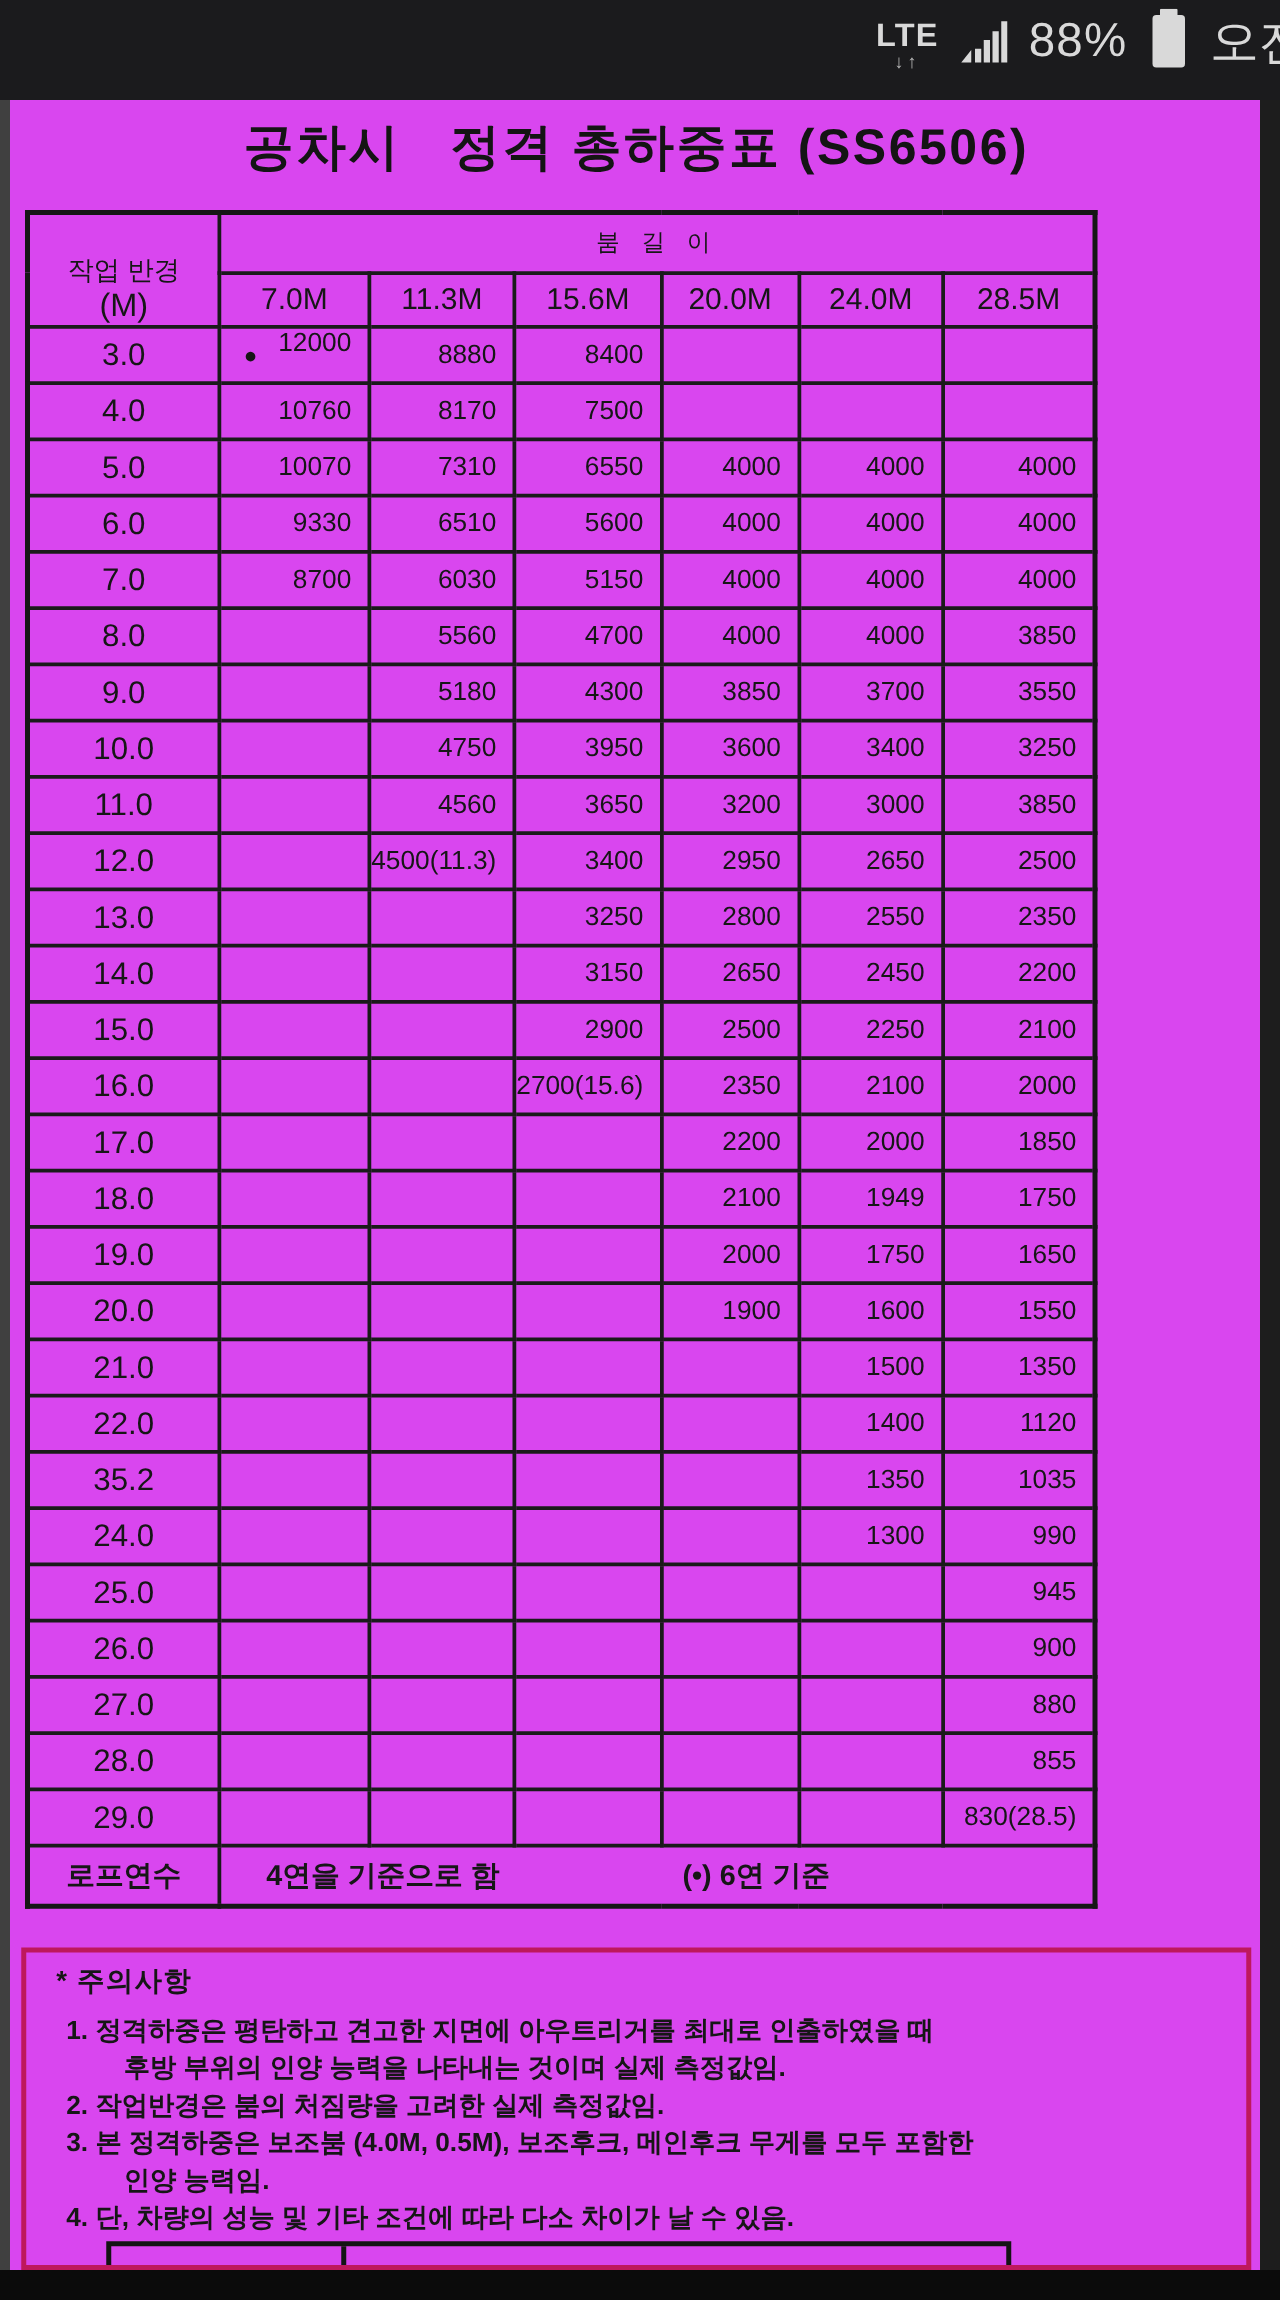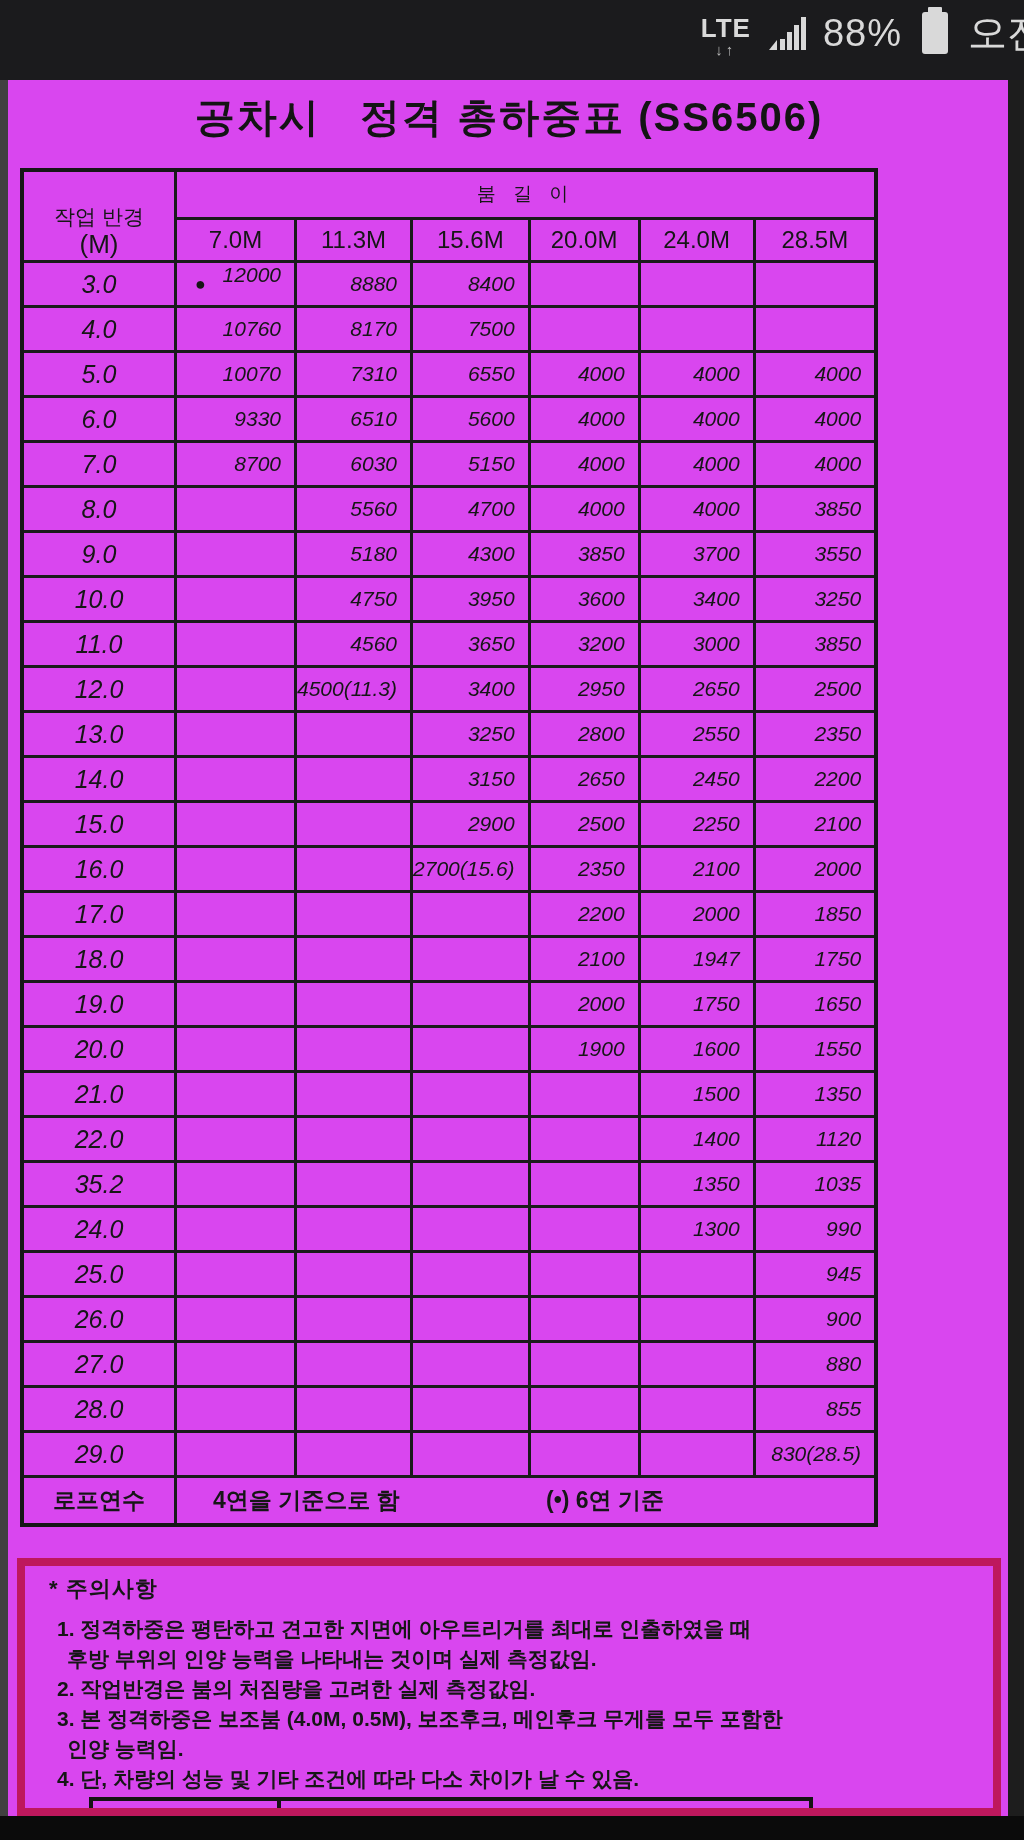--- a/index.html
+++ b/index.html
@@ -20,39 +20,39 @@
   
   .doc{position:absolute;top:80px;left:8px;width:1002px;height:1738px;background:#d946ef;color:#161616;z-index:0;}
   .doc-title{position:absolute;top:10px;left:0;width:100%;text-align:center;
     font-size:40px;font-weight:700;letter-spacing:2px;white-space:pre;color:#141414;}
   
   .table-wrap{position:absolute;top:88px;left:12px;}
   table.load-table{border-collapse:collapse;table-layout:fixed;border:4px solid #161616;}
   .load-table th,.load-table td{border:3px solid #1a1a1a;padding:0;overflow:visible;}
   .load-table thead tr.r1{height:44px;}
   .load-table thead tr.r2{height:40px;}
-  .load-table tbody tr{height:45px;font-style:italic;}
+  .load-table tbody tr{height:45px;}
   .load-table tfoot tr{height:48px;}
   th.corner{width:150px;font-weight:400;}
   .corner-l1{font-size:21px;line-height:1.15;margin-top:33px;}
   .corner-l2{font-size:26px;line-height:1.2;}
   th.boom{font-size:19px;font-weight:400;letter-spacing:6px;}
   th.blen{font-size:24px;font-weight:400;}
   td.radius{text-align:center;font-size:25px;}
   td.val{text-align:right;padding-right:13px;font-size:21px;white-space:nowrap;}
   td.val .bullet{float:left;margin-left:18px;font-size:18px;line-height:42px;}
   tfoot td.rope-label{text-align:center;font-size:23px;font-weight:700;}
   tfoot td.rope-note{padding-left:36px;font-size:23px;font-weight:700;margin-top:28px;}
   tfoot td.rope-note .n2{margin-left:140px;font-weight:700;}
   
-  .notes{position:absolute;top:1478px;left:9px;width:984px;height:258px;border:8px solid #be185d;
+  .notes{position:absolute;top:1478px;left:9px;width:984px;height:258px;border:4px solid #be185d;
     box-sizing:border-box;overflow:hidden;padding:6px 0 0 22px;}
   .notes-title{font-size:22px;font-weight:700;margin:2px 0 10px 2px;letter-spacing:1px;}
   .note-line{font-size:21px;font-weight:600;line-height:30px;white-space:nowrap;margin-left:10px;}
-  .note-line.cont{margin-left:20px;}
+  .note-line.cont{margin-left:56px;}
   .warnbox{margin-top:3px;margin-left:42px;width:716px;border:4px solid #141414;display:flex;height:72px;}
   .warn-left{width:246px;border-right:4px solid #141414;display:flex;align-items:center;justify-content:center;gap:14px;padding-top:10px;box-sizing:border-box;}
   .warn-right{flex:1;display:flex;align-items:center;padding-left:34px;padding-top:12px;font-size:24px;font-weight:700;letter-spacing:2px;white-space:nowrap;}
   
   .bottom-bar{position:absolute;left:0;right:0;bottom:0;height:24px;background:#0b0b0b;z-index:4;}
 </style>
 </head>
 <body>
 
 <div class="status-bar">
@@ -249,21 +249,21 @@
             <td class="val"><span>2200</span></td>
             <td class="val"><span>2000</span></td>
             <td class="val"><span>1850</span></td>
           </tr>
           <tr>
             <td class="radius">18.0</td>
             <td class="val"><span></span></td>
             <td class="val"><span></span></td>
             <td class="val"><span></span></td>
             <td class="val"><span>2100</span></td>
-            <td class="val"><span>1947</span></td>
+            <td class="val"><span>1949</span></td>
             <td class="val"><span>1750</span></td>
           </tr>
           <tr>
             <td class="radius">19.0</td>
             <td class="val"><span></span></td>
             <td class="val"><span></span></td>
             <td class="val"><span></span></td>
             <td class="val"><span>2000</span></td>
             <td class="val"><span>1750</span></td>
             <td class="val"><span>1650</span></td>

